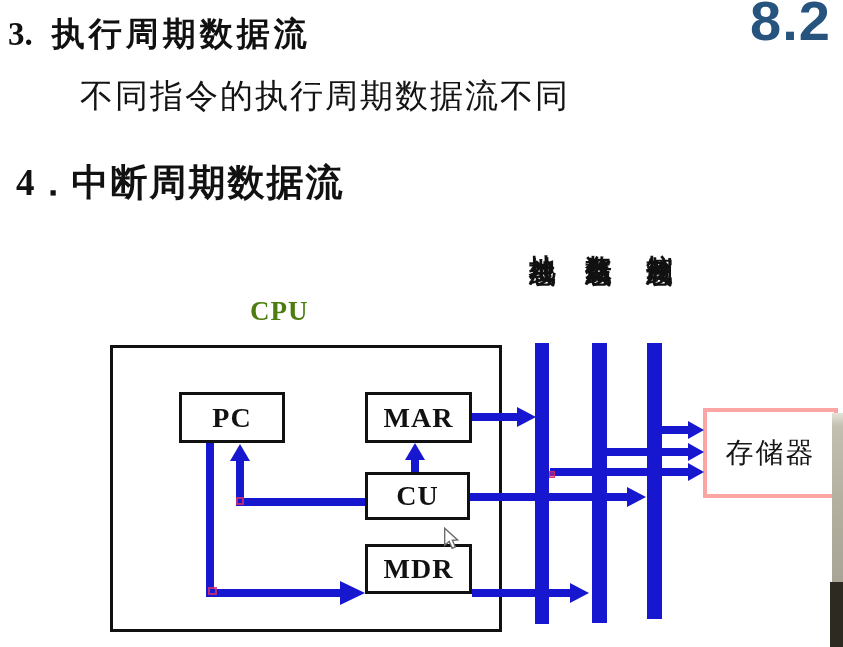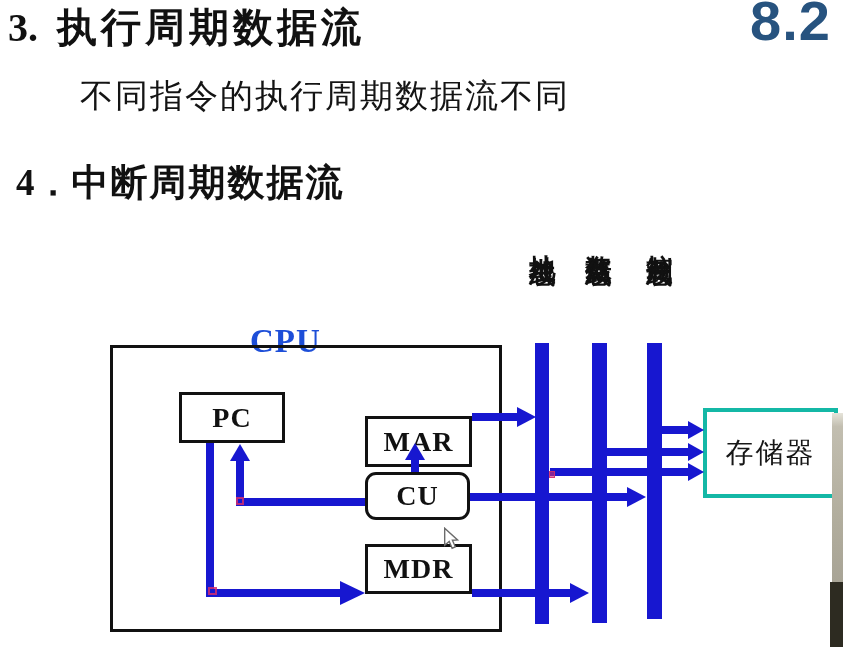--- a/index.html
+++ b/index.html
@@ -1,41 +1,41 @@
 <!DOCTYPE html>
 <html style="--blue: #1717d0; --num-blue: #27537f;"><head>
 <meta charset="utf-8">
 <style>
   html,body{margin:0;padding:0;background:#888;}
   .stage{
     position:relative;width:843px;height:647px;background:#ffffff;
     overflow:hidden;font-family:"Liberation Serif","DejaVu Serif",serif;
   }
   
-  .h3{position:absolute;left:8px;top:0;font-size:40px;font-weight:bold;color:#111;white-space:nowrap;}
+  .h3{position:absolute;left:8px;top:12px;font-size:33px;font-weight:bold;color:#111;white-space:nowrap;}
   .h3 .num{margin-right:19px;letter-spacing:0;}
   .h3 .ttl{letter-spacing:4px;}
   .subtitle{position:absolute;left:80px;top:74px;font-size:33px;color:#141414;letter-spacing:2px;white-space:nowrap;}
   .h4{position:absolute;left:16px;top:158px;font-size:37px;font-weight:bold;color:#111;white-space:nowrap;text-align:center;}
   .h4 .ttl{letter-spacing:2px;}
   .section-num{
     position:absolute;left:750px;top:-12px;font-size:56px;font-weight:bold;
     color:var(--num-blue,#27537f);font-family:"Liberation Sans","DejaVu Sans",sans-serif;
     letter-spacing:1px;white-space:nowrap;
   }
   
-  .cpu-label{position:absolute;left:250px;top:323px;font-size:33px;font-weight:bold;color:#1d4ed8;letter-spacing:1px;}
+  .cpu-label{position:absolute;left:250px;top:296px;font-size:27px;font-weight:bold;color:#4d7c0f;letter-spacing:1px;}
   .cpu-box{position:absolute;left:110px;top:345px;width:392px;height:287px;border:3px solid #111;box-sizing:border-box;z-index:1;background:transparent;}
   .reg{position:absolute;border:3px solid #111;box-sizing:border-box;background:#fff;z-index:3;
        display:flex;align-items:center;justify-content:center;font-size:28px;font-weight:bold;color:#111;letter-spacing:1px;}
   .pc {left:179px;top:392px;width:106px;height:51px;}
-  .mar{left:365px;top:392px;width:107px;height:51px;margin-top:24px;}
-  .cu {left:365px;top:472px;width:105px;height:48px;border-radius:11px;}
+  .mar{left:365px;top:392px;width:107px;height:51px;}
+  .cu {left:365px;top:472px;width:105px;height:48px;}
   .mdr{left:365px;top:544px;width:107px;height:50px;}
-  .memory{position:absolute;left:703px;top:408px;width:135px;height:90px;border:4px solid #14b8a6;box-sizing:border-box;
+  .memory{position:absolute;left:703px;top:408px;width:135px;height:90px;border:4px solid #fca5a5;box-sizing:border-box;
        background:#fff;z-index:3;display:flex;align-items:center;justify-content:center;
        font-size:28px;color:#161616;letter-spacing:2px;}
   
   .bus{position:absolute;top:343px;background:var(--blue,#1717d0);z-index:2;}
   .bus.b1{left:535px;width:14px;height:281px;}
   .bus.b2{left:592px;width:15px;height:280px;}
   .bus.b3{left:647px;width:15px;height:276px;}
   .bus-label{
     position:absolute;top:234px;width:28px;font-size:26px;line-height:1.06;color:#111;font-weight:600;
     writing-mode:vertical-rl;text-orientation:upright;letter-spacing:2px;white-space:nowrap;

